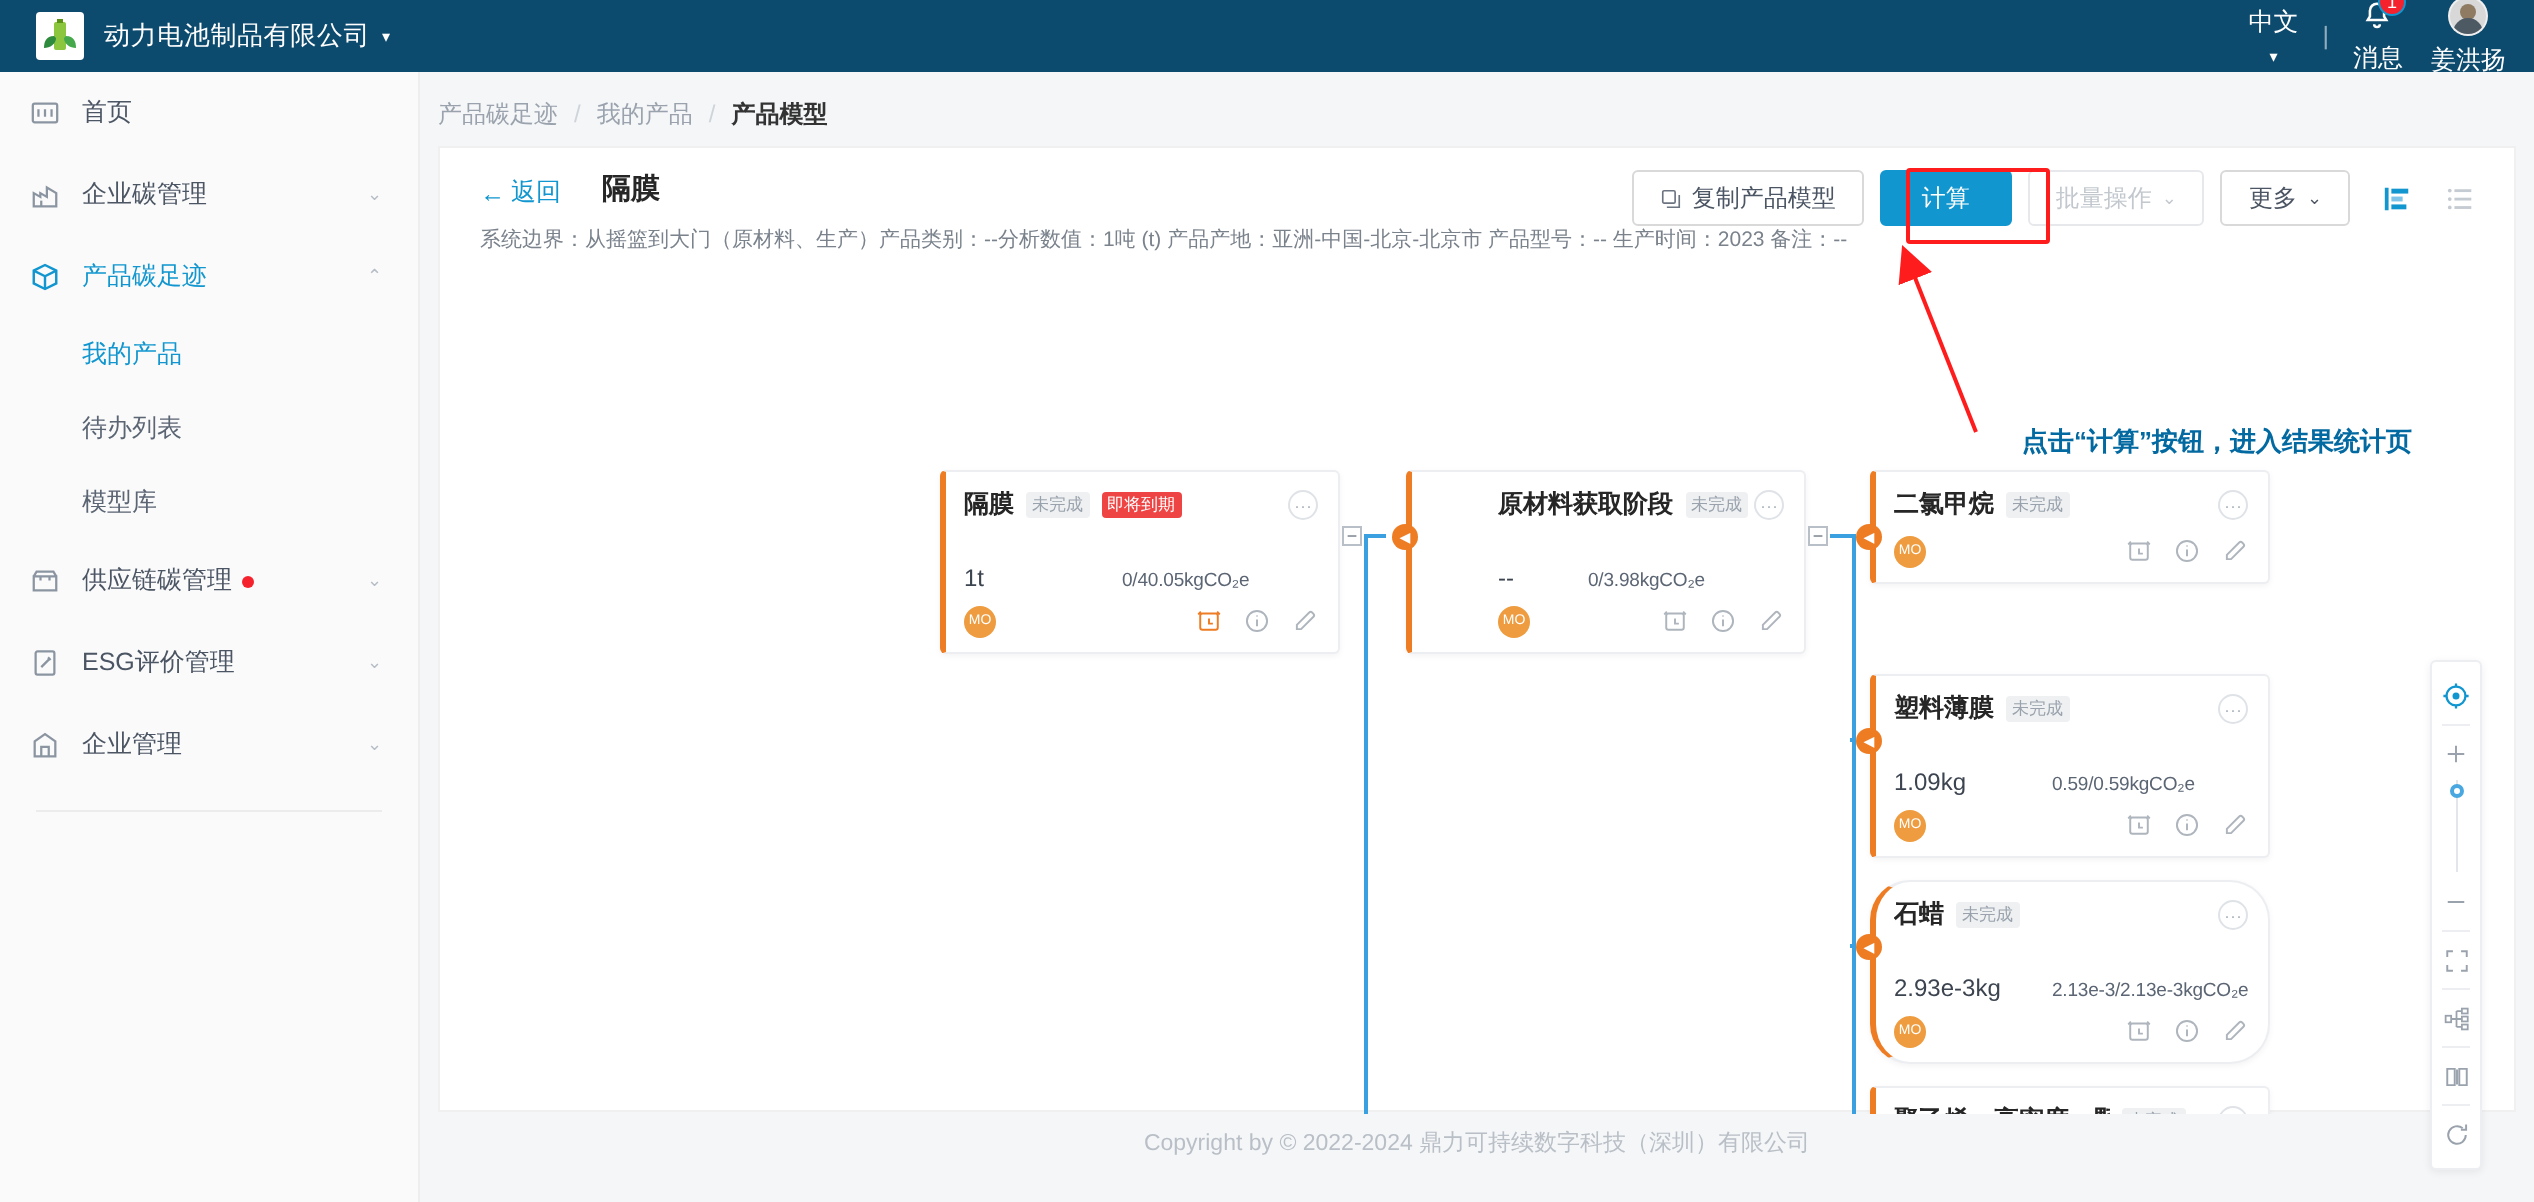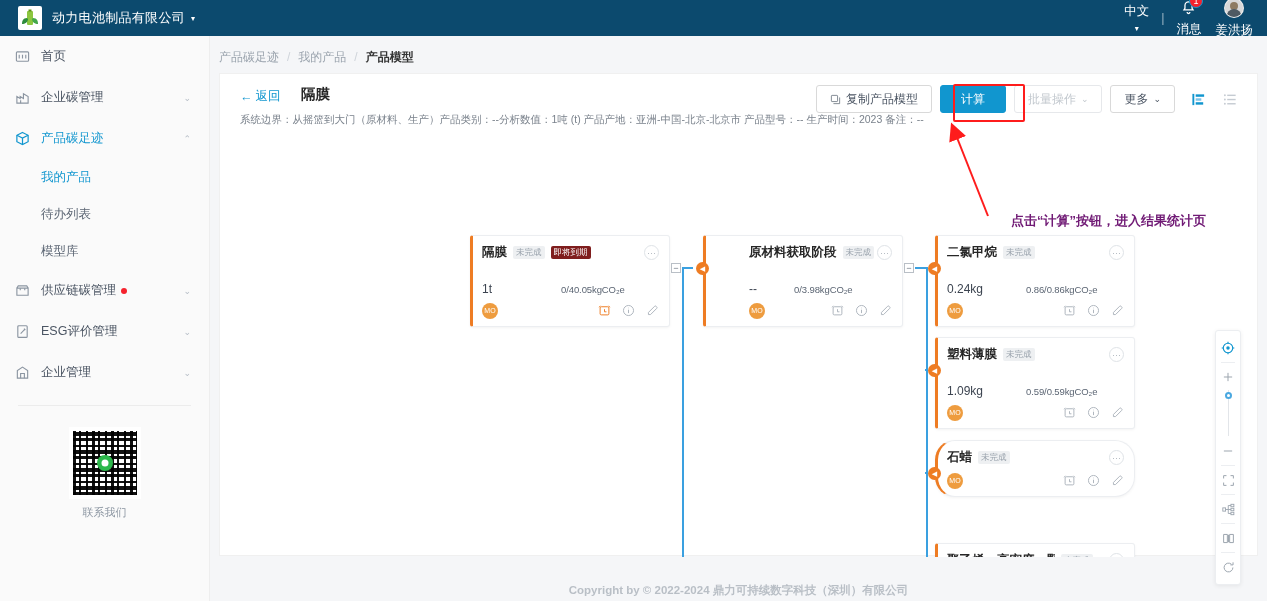--- a/index.html
+++ b/index.html
@@ -152,40 +152,40 @@
     cursor: pointer;
   }
 
   
   #calc-highlight {
     position: absolute; left: 953px; top: 84px; width: 72px; height: 38px;
     border: 2px solid #fe1c1c; border-radius: 2px; pointer-events: none;
   }
   #annotation {
     position: absolute; left: 1011px; top: 212px;
-    color: #701a75; font-size: 13px; font-weight: bold; white-space: nowrap;
+    color: #0369a1; font-size: 13px; font-weight: bold; white-space: nowrap;
   }
   #annot-arrow { position: absolute; left: 940px; top: 120px; }
 
   
   #tree { position: absolute; left: 0; top: 56px; width: 1039px; height: 427px; overflow: hidden; }
   .card {
     position: absolute; width: 200px; background: #fff;
     border: 1px solid #eceef1; border-left: 3px solid #ee7c23;
     border-radius: 3px; box-shadow: 0 1px 3px rgba(0,0,0,.05);
     padding: 8px 10px 7px 9px;
   }
   .card-row1 { display: flex; align-items: center; height: 17px; }
   .card-title { font-size: 12.5px; color: #262626; font-weight: bold; max-width: 108px; overflow: hidden; white-space: nowrap; }
   .badge {
     margin-left: 6px; font-size: 8.5px; line-height: 11px;
     padding: 1px 3px; border-radius: 2px; white-space: nowrap;
   }
   .badge.gray { background: #eef0f2; color: #9aa3ad; }
-  .badge.orange { background: #7f1d1d; color: #fff; }
+  .badge.orange { background: #ef4444; color: #fff; }
   .card-more {
     margin-left: auto; width: 15px; height: 15px; border-radius: 50%;
     border: 1px solid #dfe3e7; color: #aeb5bd; font-size: 9px;
     display: flex; align-items: center; justify-content: center; cursor: pointer;
   }
   .card-row2 { display: flex; align-items: flex-end; margin-top: 9px; height: 26px; }
   .card-qty { font-size: 12px; color: #3c4450; }
   .card-progress { margin-left: auto; width: 98px; text-align: left; }
   .cp-label { font-size: 9.5px; color: #5b6573; letter-spacing: -.1px; white-space: nowrap; }
   .cp-bar { height: 3px; background: #d9dde1; border-radius: 2px; margin-top: 3px; position: relative; overflow: hidden; }
@@ -226,22 +226,22 @@
   #zoom-track {
     width: 1px; height: 46px; background: #e2e5e9; position: relative; margin: 2px 0 4px;
   }
   #zoom-handle {
     position: absolute; left: -3px; top: 2px; width: 7px; height: 7px;
     border-radius: 50%; background: #fff; border: 2px solid #4aa8e0; cursor: pointer;
   }
 
   #footer {
     position: absolute; left: 9px; top: 528px; width: 1039px; height: 34px;
-    display: flex; align-items: flex-end; justify-content: center;
-    font-size: 11.5px; color: #b9bfc6; font-weight: bold;
+    display: flex; align-items: flex-start; justify-content: center;
+    font-size: 11.5px; color: #b9bfc6;
   }
 </style>
 </head>
 <body>
 
 <div id="topbar">
   <div id="logo-box">
     <svg width="20" height="20" viewBox="0 0 20 20">
       <rect x="7" y="3" width="6" height="14" rx="1" fill="#8cc63f"></rect>
       <rect x="8.5" y="1.5" width="3" height="2" fill="#5b9216"></rect>
@@ -340,24 +340,20 @@
           <svg width="15" height="15" viewBox="0 0 16 16" fill="none" stroke="currentColor" stroke-width="1.2">
             <path d="M2.5 14V6L8 2.2 13.5 6v8z"></path>
             <path d="M6 14V9h4v5"></path>
           </svg>
         </span>
         <span class="ni-label">企业管理</span>
         <span class="chev">⌄</span>
       </div>
     </div>
   <div id="nav-divider"></div>
-  <div id="qr-block">
-    <div id="qr-code"></div>
-    <div id="qr-caption">联系我们</div>
-  </div>
 </div>
 
 <div id="content">
 
   <div id="breadcrumb">
       <span class="">产品碳足迹</span>
       <span class="bc-sep">/</span>
       <span class="">我的产品</span>
       <span class="bc-sep">/</span>
       <span class="bc-last">产品模型</span>
@@ -483,24 +479,20 @@
             </div>
           </div>
           <div class="node-dot" style="left: 476px; top: 132px;">◀</div>
           <div class="collapse-box" style="left: 684px; top: 133px;">−</div>
           <div class="card" style="left: 715px; top: 105px;">
             <div class="card-row1">
               <span class="card-title">二氯甲烷</span>
               <span class="badge gray">未完成</span>
               <span class="card-more">···</span>
             </div>
-            <div class="card-row2">
-              <span class="card-qty">0.24kg</span>
-              <span class="card-progress"><span class="cp-label">0.86/0.86kgCO₂e</span><span class="cp-bar"><span class="cp-fill" style="width:4%"></span></span></span>
-            </div>
             <div class="card-row3">
               <span class="mini-avatar">MO</span>
               <span class="card-icons">
                 <span class="ic"><svg width="13" height="13" viewBox="0 0 16 16" fill="none" stroke="currentColor" stroke-width="1.2">
                     <rect x="2.6" y="3.4" width="10.8" height="10" rx="1.4"></rect>
                     <path d="M8 6.4v3.2h2.4M3 2.2 1.4 4M13 2.2 14.6 4"></path>
                   </svg></span>
                 <span class="ic"><svg width="13" height="13" viewBox="0 0 16 16" fill="none" stroke="currentColor" stroke-width="1.2">
                     <circle cx="8" cy="8" r="6.2"></circle>
                     <path d="M8 4.6v.6M8 7v4.2"></path>
@@ -538,20 +530,24 @@
                   </svg></span>
               </span>
             </div>
           </div>
           <div class="node-dot" style="left: 708px; top: 234px;">◀</div>
           <div class="card" style="left: 715px; top: 310px; border-radius: 20px;">
             <div class="card-row1">
               <span class="card-title">石蜡</span>
               <span class="badge gray">未完成</span>
               <span class="card-more">···</span>
+            </div>
+            <div class="card-row2">
+              <span class="card-qty">2.93e-3kg</span>
+              <span class="card-progress"><span class="cp-label">2.13e-3/2.13e-3kgCO₂e</span><span class="cp-bar"><span class="cp-fill" style="width:100%"></span></span></span>
             </div>
             <div class="card-row3">
               <span class="mini-avatar">MO</span>
               <span class="card-icons">
                 <span class="ic"><svg width="13" height="13" viewBox="0 0 16 16" fill="none" stroke="currentColor" stroke-width="1.2">
                     <rect x="2.6" y="3.4" width="10.8" height="10" rx="1.4"></rect>
                     <path d="M8 6.4v3.2h2.4M3 2.2 1.4 4M13 2.2 14.6 4"></path>
                   </svg></span>
                 <span class="ic"><svg width="13" height="13" viewBox="0 0 16 16" fill="none" stroke="currentColor" stroke-width="1.2">
                     <circle cx="8" cy="8" r="6.2"></circle>

